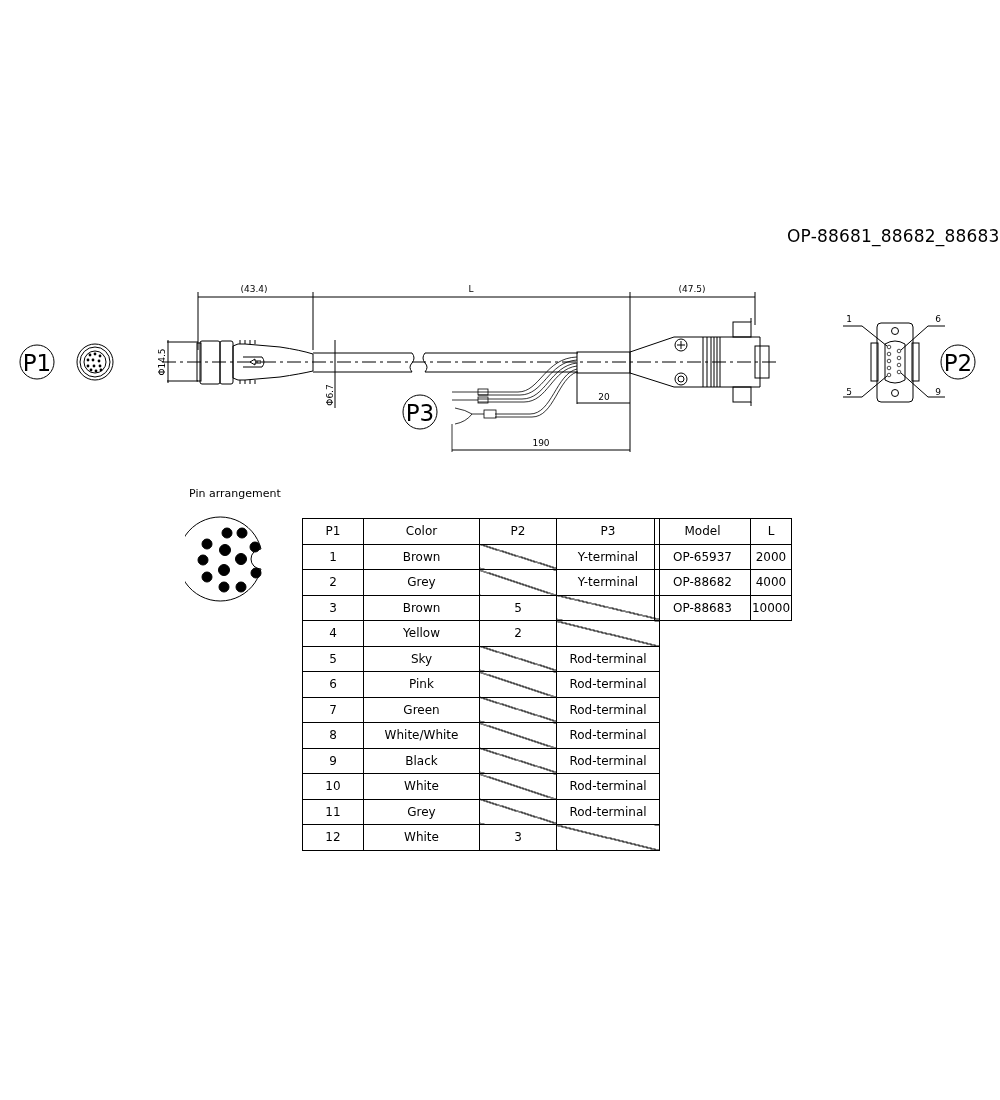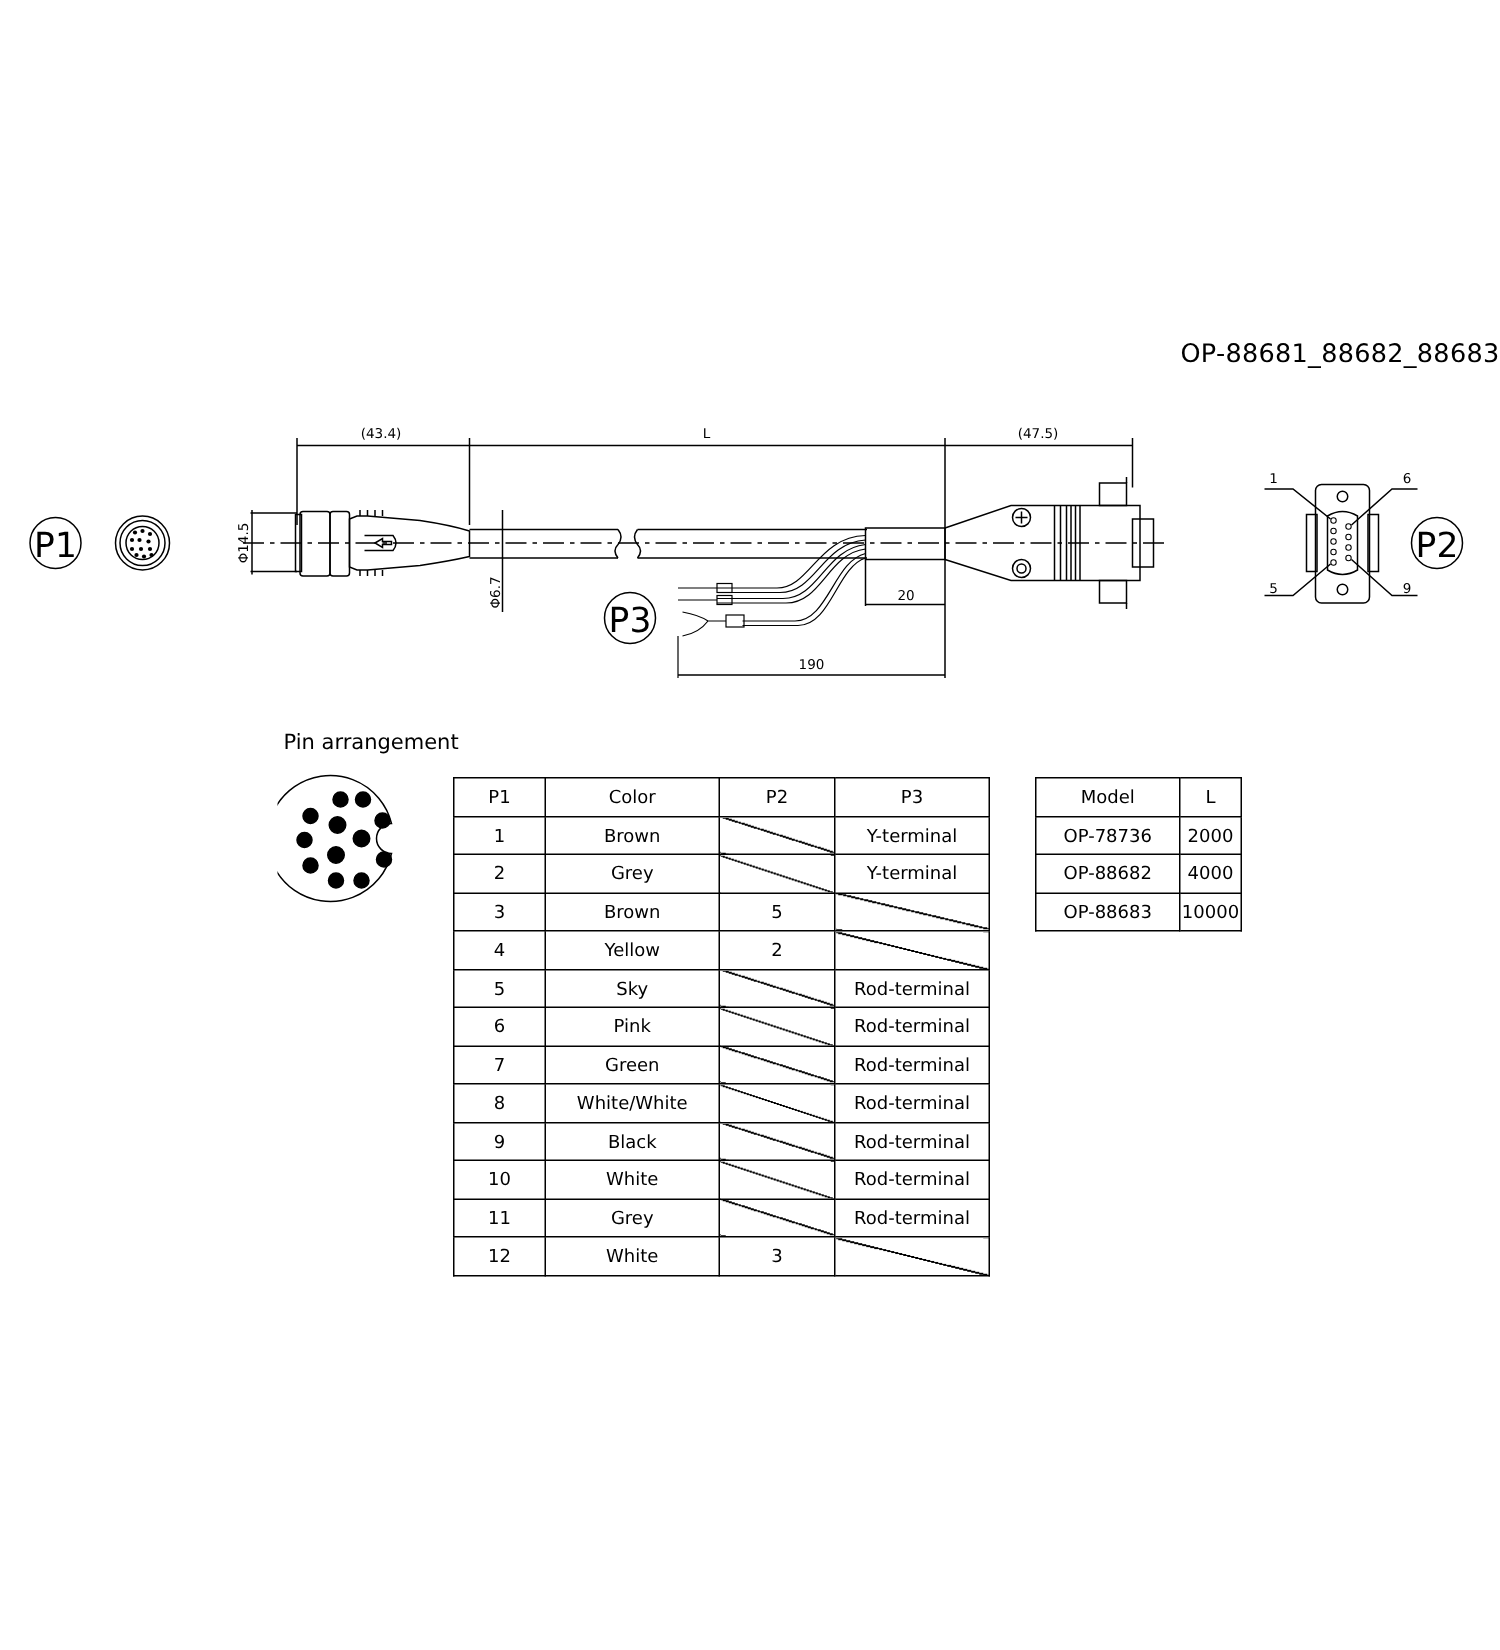--- a/index.html
+++ b/index.html
@@ -2,27 +2,27 @@
 <html><head>
 <meta charset="utf-8">
 <style>
   html, body { margin: 0; padding: 0; background: #ffffff; }
   body { width: 1000px; height: 1100px; position: relative; overflow: hidden;
          font-family: "DejaVu Sans", "Liberation Sans", sans-serif; color: #000; }
   .abs { position: absolute; }
   #title { left: 760px; top: 226px; font-size: 17px; letter-spacing: 0.2px; white-space: nowrap; margin-left: 27px; }
   #drawing { position: absolute; left: 0; top: 0; }
   .svgtxt { font-family: "DejaVu Sans", "Liberation Sans", sans-serif; }
-  #pin-arr-label { left: 189px; top: 487px; font-size: 14px; }
+  #pin-arr-label { left: 189px; top: 487px; font-size: 11px; }
   table.grid { position: absolute; border-collapse: collapse; font-size: 12px; }
   table.grid td { border: 1px solid #000; text-align: center; padding: 0; height: 24.5px; position: relative; }
   #pin-table { left: 302px; top: 518px; }
   #pin-table col.c1 { width: 61px; } #pin-table col.c2 { width: 116px; }
   #pin-table col.c3 { width: 77px; } #pin-table col.c4 { width: 103px; }
-  #model-table { left: 690px; top: 518px; }
+  #model-table { left: 654px; top: 518px; }
   #model-table col.m1 { width: 96px; } #model-table col.m2 { width: 41px; }
   td.na { background:
     linear-gradient(to bottom left, transparent calc(50% - 0.6px), #000 calc(50% - 0.6px), #000 calc(50% + 0.6px), transparent calc(50% + 0.6px)); }
 </style>
 </head>
 <body>
 
 <div id="title" class="abs">OP-88681_88682_88683</div>
 
 <svg id="drawing" width="1000" height="480" viewBox="0 0 1000 480" stroke="#000" fill="none" stroke-width="1">
@@ -288,21 +288,21 @@
   <colgroup>
       <col class="m1">
       <col class="m2">
     </colgroup>
   <tbody>
       <tr>
     <td>Model</td>
     <td>L</td>
   </tr>
   <tr>
-    <td>OP-78736</td>
+    <td>OP-65937</td>
     <td>2000</td>
   </tr>
   <tr>
     <td>OP-88682</td>
     <td>4000</td>
   </tr>
   <tr>
     <td>OP-88683</td>
     <td>10000</td>
   </tr>

